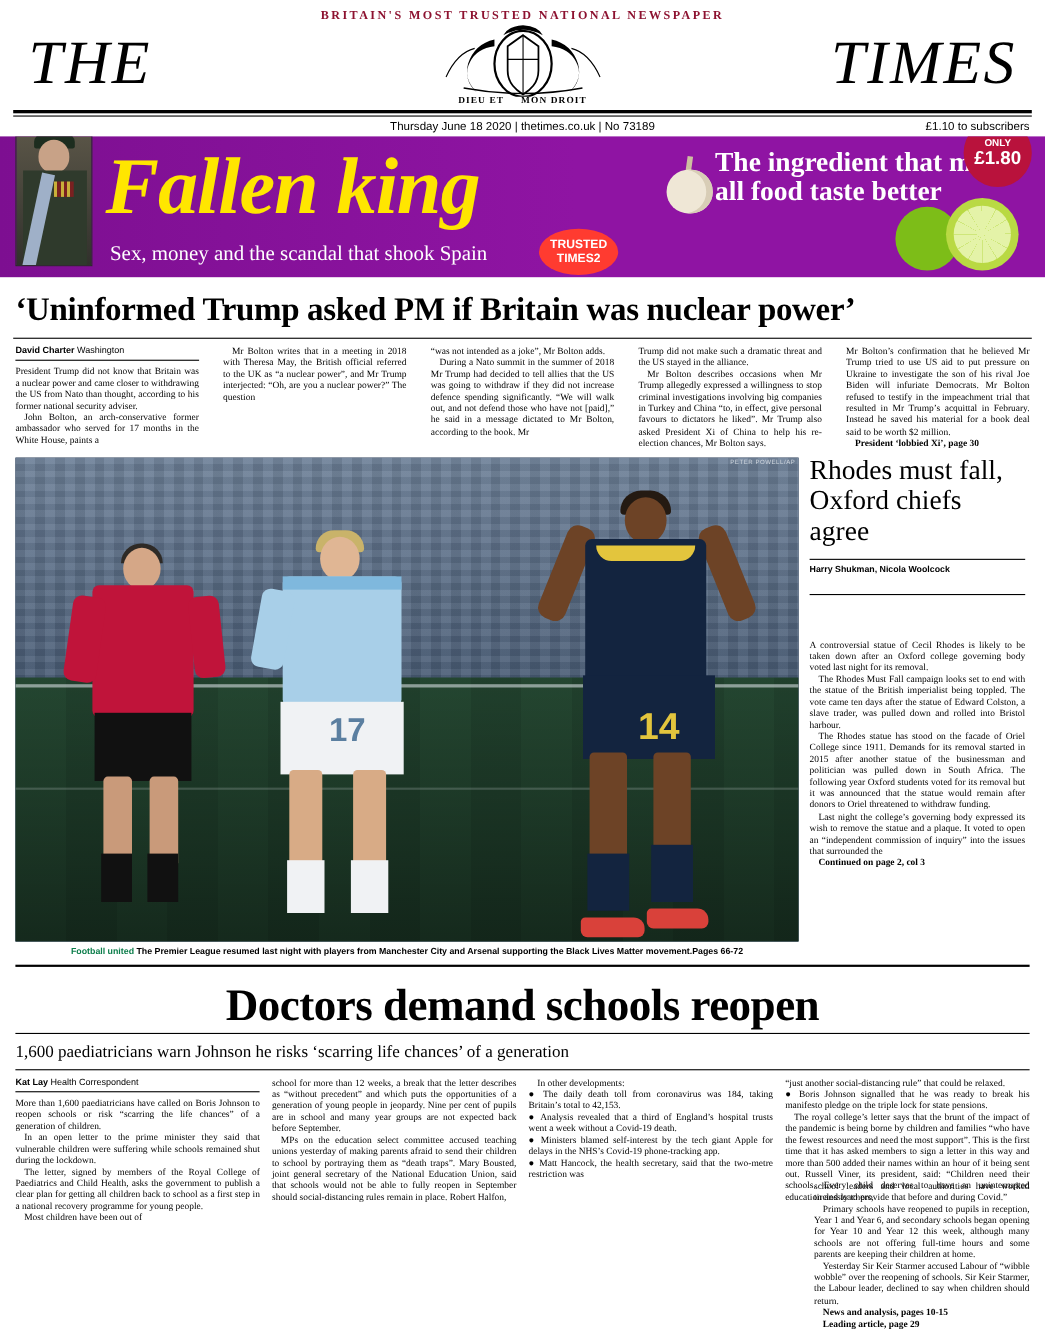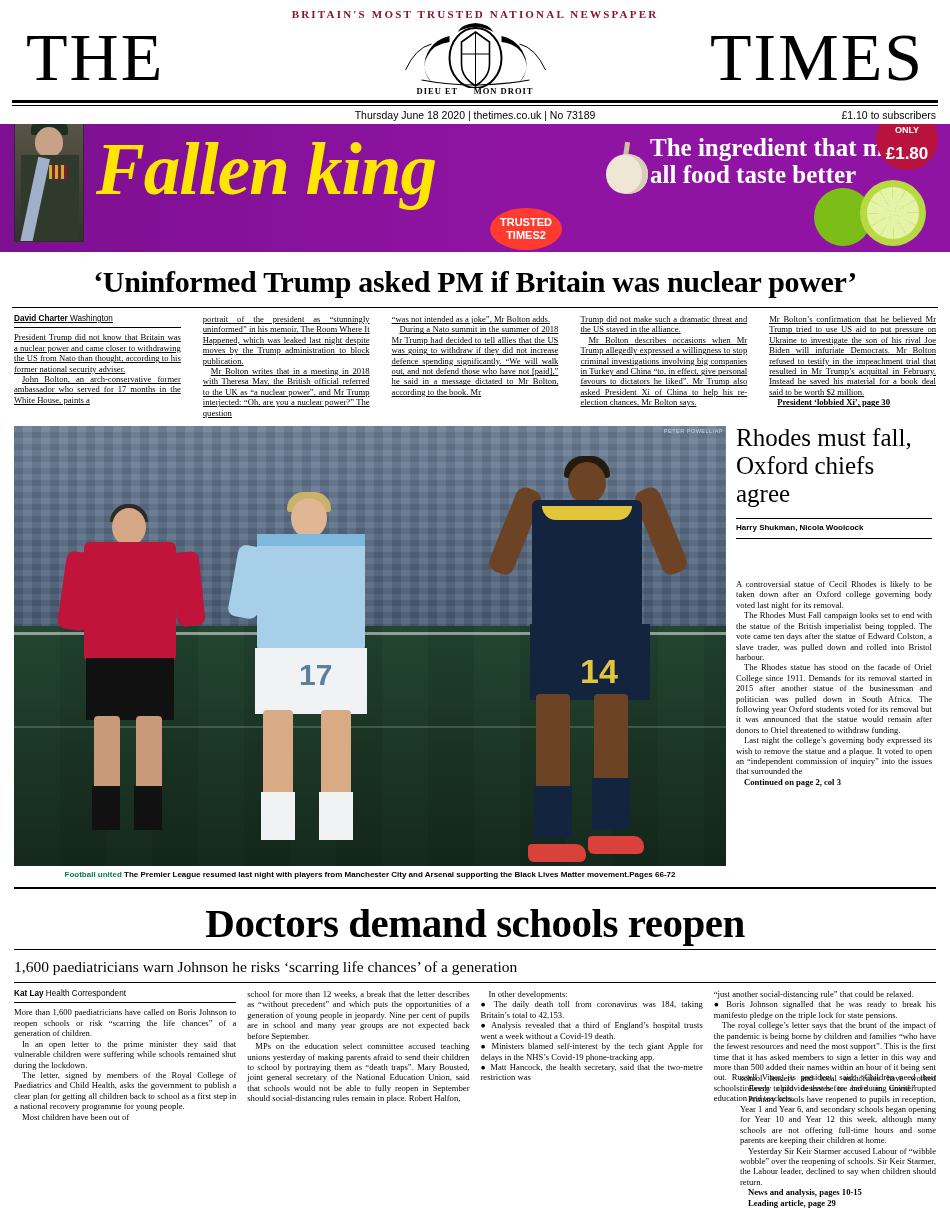--- a/index.html
+++ b/index.html
@@ -26,24 +26,25 @@
   }
   .masthead {
     position:relative;
     height:78px;
     margin-top:2px;
   }
   .masthead .word {
     position:absolute;
     top:-6px;
     font-family:"Liberation Serif", serif;
-    font-size:68px;
+    font-size:56px;
     line-height:82px;
     letter-spacing:2px;
     font-weight:normal;
+    font-style:italic;
   }
   .masthead .word.left { left:26px; }
   .masthead .word.right { right:26px; }
   .crest {
     position:absolute;
     left:50%;
     transform:translateX(-50%);
     top:-4px;
     width:215px;
     text-align:center;
@@ -195,44 +196,43 @@
     border-radius:50%;
     color:#fff;
     font-family:"Liberation Sans", sans-serif;
     text-align:center;
     font-weight:bold;
     padding-top:16px;
     line-height:12px;
     z-index:5;
   }
   .only180 .small { font-size:9px; display:block; }
-  .only180 .big { font-size:17px; display:block; margin-top:12px; }
+  .only180 .big { font-size:17px; display:block; margin-top:2px; }
 
   
   .lead-head {
     font-family:"Liberation Serif", serif;
     font-weight:bold;
     font-size:30px;
-    text-align:center;
+    text-align:left;
     margin:13px 14px 8px 14px;
     letter-spacing:-0.3px;
   }
   .hr-b { border-top:1px solid #000; margin:0 12px; }
 
   
   .cols5 {
     display:grid;
     grid-template-columns: repeat(5, 1fr);
     gap:22px;
     padding:6px 14px 8px 14px;
     font-family:"Liberation Serif", serif;
     font-size:8.6px;
     line-height:10.4px;
     text-align:justify;
-    text-decoration:underline;
   }
   .byline {
     font-family:"Liberation Sans", sans-serif;
     font-weight:bold;
     font-size:8.2px;
     border-bottom:1px solid #000;
     padding-bottom:3px;
     margin-bottom:4px;
   }
   .byline .loc { font-weight:normal; }
@@ -354,21 +354,21 @@
     line-height:28px;
     font-weight:normal;
     margin-top:-2px;
   }
   .rhodes-rule { border-top:1px solid #000; margin:10px 0 4px 0; }
   .rhodes-byline {
     font-family:"Liberation Sans", sans-serif;
     font-weight:bold;
     font-size:8px;
     border-bottom:1px solid #000;
-    padding-bottom:6px;
+    padding-bottom:18px;
     margin-bottom:4px;
   }
   .rhodes-body {
     font-size:8.6px;
     line-height:10.4px;
     text-align:justify;
     margin-top:40px;
   }
   .rhodes-body p { margin:0; text-indent:8px; }
   .rhodes-body p.first { text-indent:0; }
@@ -446,20 +446,21 @@
 
   <div class="promo">
     <div class="promo-photo">
       <div class="cap"></div>
         <div class="head"></div>
         <div class="body"></div>
       <div class="sash"></div>
         <div class="medals"></div>
     </div>
     <div class="promo-title">Fallen king</div>
+    <div class="promo-sub">Sex, money and the scandal that shook Spain</div>
     <div class="promo-badge">
       <div>TRUSTED</div>
       <div>TIMES2</div>
     </div>
     <div class="garlic">
       <div class="stalk"></div>
         <div class="bulb"></div>
     </div>
     <div class="promo-right">The ingredient that makes all food taste better</div>
     <div class="limes">
@@ -478,21 +479,20 @@
   <div class="cols5">
     <div>
       <div class="byline">
         <span>David Charter</span>
         <span class="loc">Washington</span>
       </div>
       <p class="first">President Trump did not know that Britain was a nuclear power and came closer to withdrawing the US from Nato than thought, according to his former national security adviser.</p>
       <p>John Bolton, an arch-conservative former ambassador who served for 17 months in the White House, paints a</p>
     </div>
     <div>
-      <p class="first">portrait of the president as “stunningly uninformed” in his memoir, The Room Where It Happened, which was leaked last night despite moves by the Trump administration to block publication.</p>
       <p>Mr Bolton writes that in a meeting in 2018 with Theresa May, the British official referred to the UK as “a nuclear power”, and Mr Trump interjected: “Oh, are you a nuclear power?” The question</p>
     </div>
     <div>
       <p class="first">“was not intended as a joke”, Mr Bolton adds.</p>
       <p>During a Nato summit in the summer of 2018 Mr Trump had decided to tell allies that the US was going to withdraw if they did not increase defence spending significantly. “We will walk out, and not defend those who have not [paid],” he said in a message dictated to Mr Bolton, according to the book. Mr</p>
     </div>
     <div>
       <p class="first">Trump did not make such a dramatic threat and the US stayed in the alliance.</p>
       <p>Mr Bolton describes occasions when Mr Trump allegedly expressed a willingness to stop criminal investigations involving big companies in Turkey and China “to, in effect, give personal favours to dictators he liked”. Mr Trump also asked President Xi of China to help his re-election chances, Mr Bolton says.</p>
     </div>

